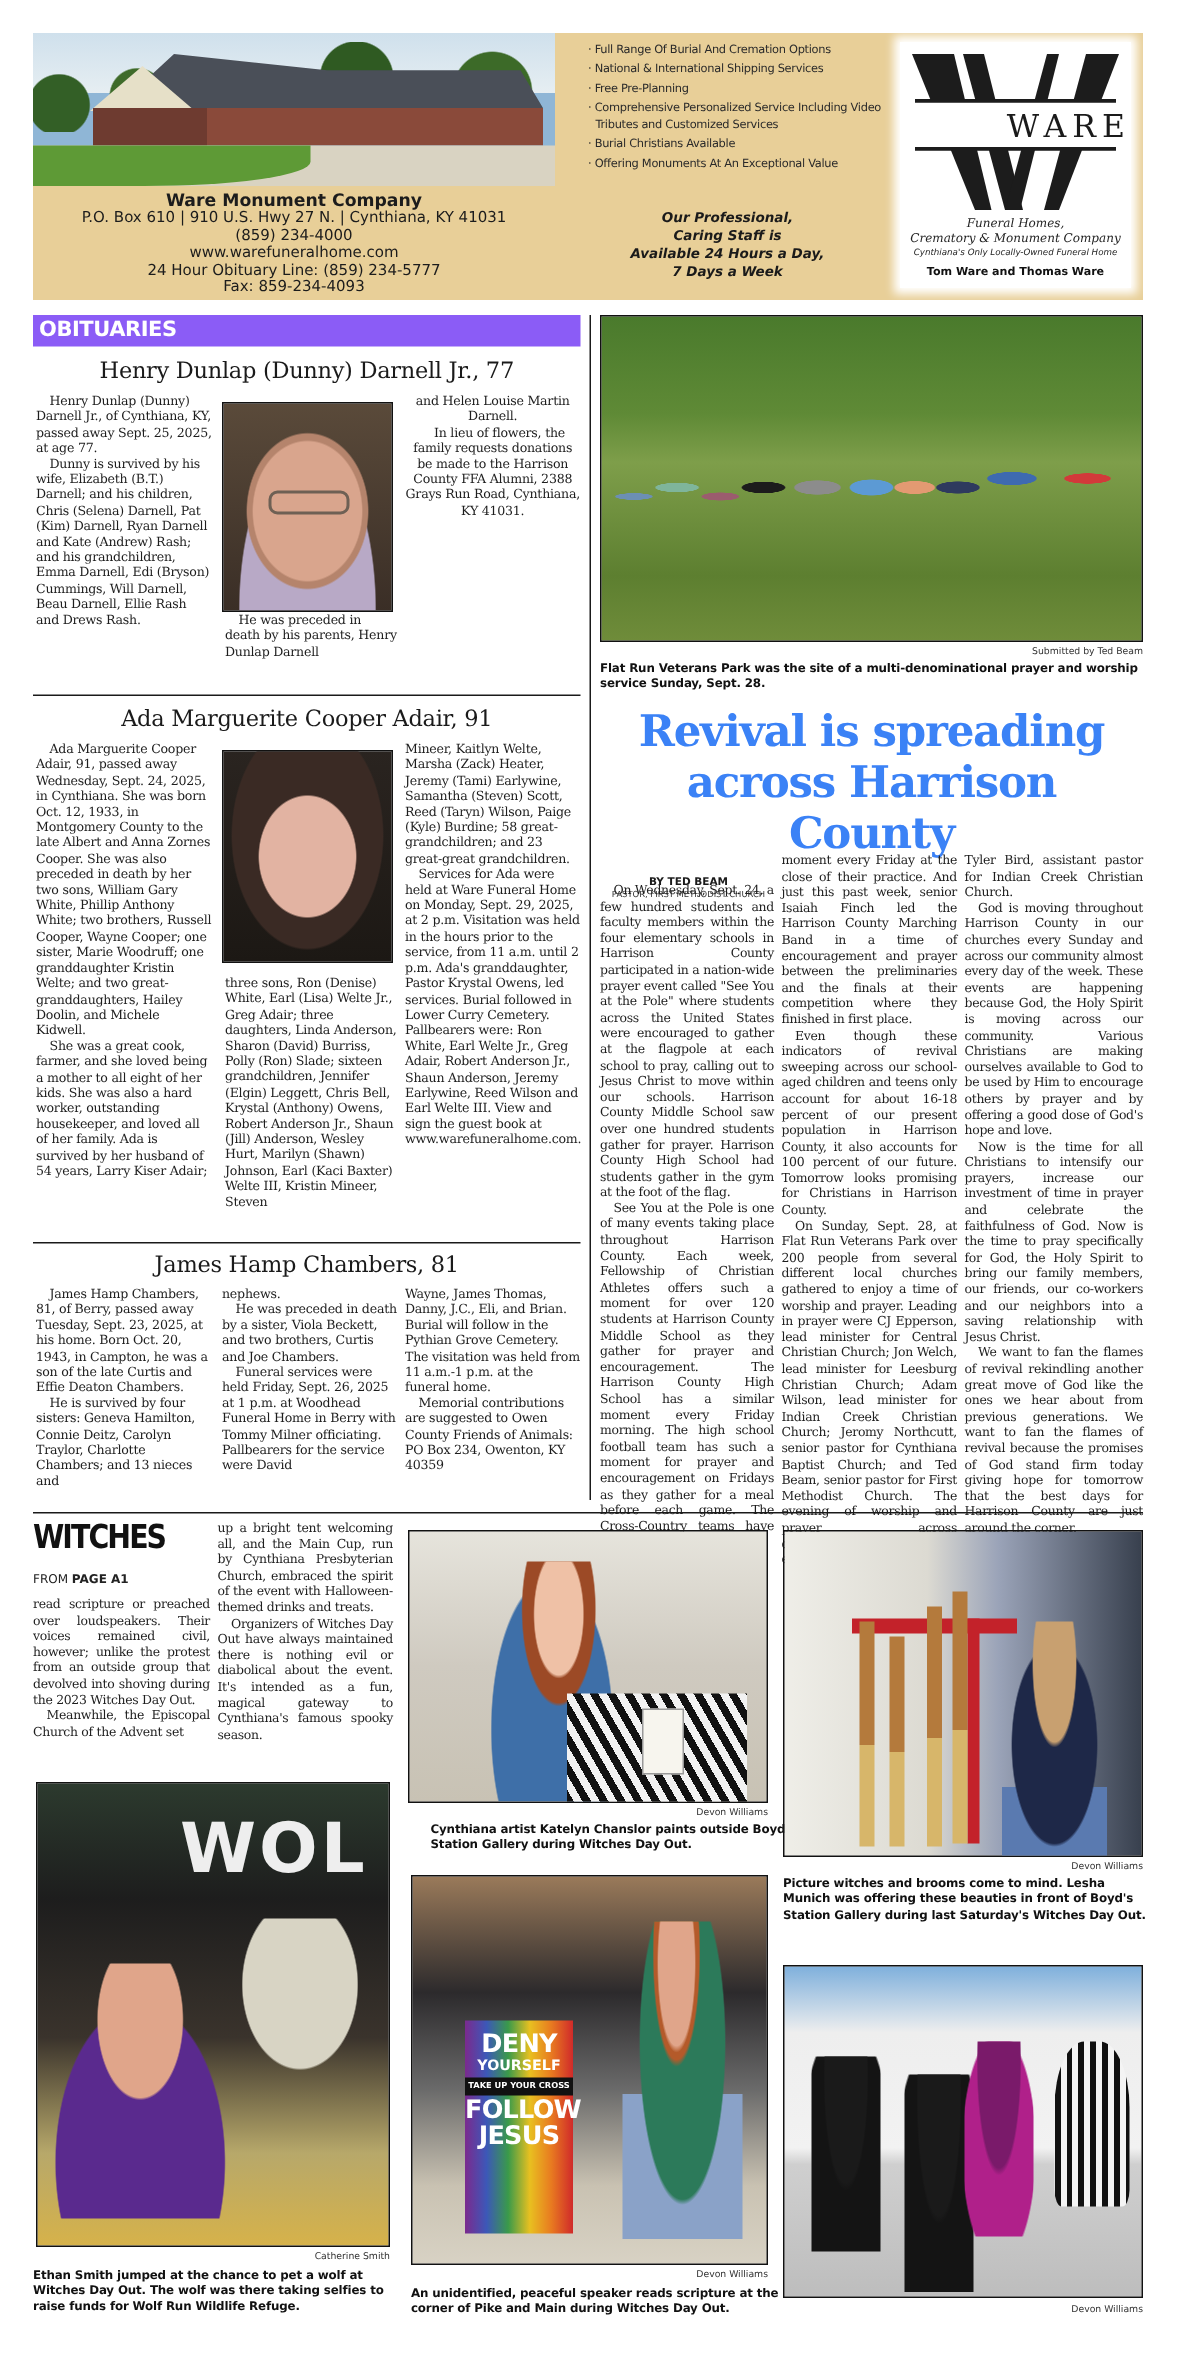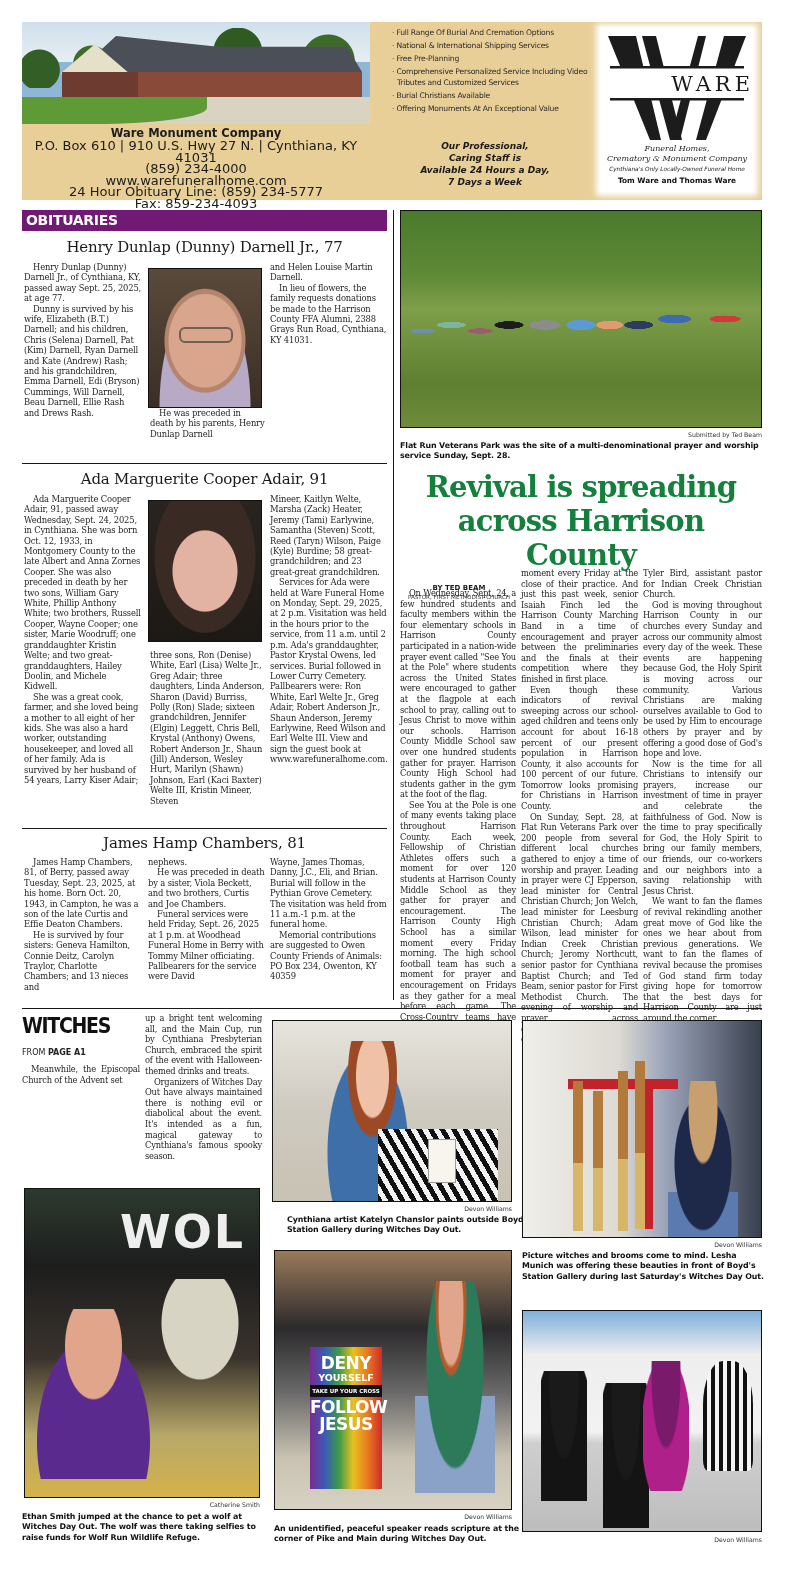--- a/index.html
+++ b/index.html
@@ -14,34 +14,34 @@
   .ad-photo .sky { position:absolute; left:0; top:0; width:100%; height:40px; background: linear-gradient(#cfe0ec,#e6eef2); }
   .ad-photo .trees { position:absolute; left:0; top:6px; width:100%; height:60px; background: radial-gradient(circle at 20% 60%, #3f6b2a 0 18px, transparent 19px), radial-gradient(circle at 62% 40%, #2f5a22 0 24px, transparent 25px), radial-gradient(circle at 88% 55%, #3c6a28 0 26px, transparent 27px), radial-gradient(circle at 5% 70%, #335f26 0 20px, transparent 21px); }
   .ad-photo .roof { position:absolute; left:40px; top:14px; width:300px; height:36px; background:#4a4f58; clip-path: polygon(5% 100%, 18% 0, 52% 30%, 95% 30%, 100% 100%); }
   .ad-photo .gable { position:absolute; left:38px; top:22px; width:70px; height:30px; background:#e6e0c8; clip-path: polygon(0 100%, 50% 0, 100% 100%); }
   .ad-photo .brick { position:absolute; left:40px; top:50px; width:300px; height:25px; background:#8a4a3a; }
   .ad-photo .porch { position:absolute; left:40px; top:50px; width:76px; height:25px; background:#6e3b30; }
   .ad-photo .ground { position:absolute; left:0; top:75px; width:100%; height:27px; background:#d9d3c2; }
   .ad-photo .lawn { position:absolute; left:0; top:75px; width:185px; height:27px; background:#5e9a36; border-radius: 0 0 60% 0; }
   .ad-company { left: 22px; top: 126px; width: 348px; text-align:center; font-family:"DejaVu Sans", sans-serif; color:#1c1c1c; }
   .ad-company .name { font-weight:bold; font-size:11.5px; line-height:14px; }
-  .ad-company .line { font-size:13px; line-height:11.5px; }
+  .ad-company .line { font-size:10px; line-height:11.5px; }
   .ad-services { left: 392px; top: 28px; width: 200px; font-family:"DejaVu Sans", sans-serif; font-size:7.6px; line-height:10.5px; color:#2a2a2a; letter-spacing:-0.2px; }
   .ad-services li { list-style:none; padding-left:5px; text-indent:-5px; margin-bottom:2.5px; }
   .ad-services li::before { content:"· "; }
   .ad-tagline { left: 400px; top: 140px; width: 170px; text-align:center; font-family:"DejaVu Sans", sans-serif; font-weight:bold; font-style:italic; font-size:9px; line-height:12px; color:#1a1a1a; }
   .ad-logo { left: 600px; top: 28px; width: 154px; height: 164px; background:#ffffff; box-shadow: 0 0 6px 4px #fff; }
   .logo-w { position:absolute; left:6px; top:0px; width:142px; height:115px; }
   .logo-ware { position:absolute; left:0; top:44px; width:154px; text-align:right; font-family:"DejaVu Serif", serif; font-size:21px; letter-spacing:4px; color:#1a1a1a; background: transparent; }
   .logo-script { position:absolute; left:0; top:116px; width:154px; text-align:center; font-family:"DejaVu Serif", serif; font-style:italic; font-size:8px; line-height:10px; color:#222; }
   .logo-sub { position:absolute; left:0; top:138px; width:154px; text-align:center; font-family:"DejaVu Sans", sans-serif; font-style:italic; font-size:5.8px; color:#222; }
   .logo-owners { position:absolute; left:0; top:148px; width:154px; text-align:center; font-family:"DejaVu Sans", sans-serif; font-weight:bold; font-size:7.4px; color:#111; }
 
   
-  .obit-bar { left: 22px; top: 210px; width: 365px; height: 21px; background:#701a75; color:#fff; font-family:"DejaVu Sans", sans-serif; font-weight:bold; font-size:14px; line-height:21px; padding-left:4px; letter-spacing:-0.3px; }
+  .obit-bar { left: 22px; top: 210px; width: 365px; height: 21px; background:#8b5cf6; color:#fff; font-family:"DejaVu Sans", sans-serif; font-weight:bold; font-size:14px; line-height:21px; padding-left:4px; letter-spacing:-0.3px; }
   .obit-title { left: 22px; width: 365px; text-align:center; font-family:"DejaVu Serif", serif; font-size:15px; line-height:18px; color:#1a1a1a; letter-spacing:-0.2px; }
   .col { font-family:"DejaVu Serif", serif; font-size:8.4px; line-height:10.4px; color:#1e1e1e; letter-spacing:-0.15px; }
   .col p { text-indent: 9px; }
   .col p.noind { text-indent: 0; }
   .rule { background:#1a1a1a; height:1px; }
   .photo { overflow:hidden; border:1px solid #111; }
 
   .p-henry { left:148px; top:268px; width:114px; height:140px; background: radial-gradient(ellipse at 50% 52%, #d9a58d 0 36px, #b5846c 37px 40px, transparent 41px), radial-gradient(ellipse at 50% 100%, #b8a9c6 0 45px, transparent 46px), linear-gradient(#5a4a3a, #3a2e26); }
   .p-henry .glasses { position:absolute; left:30px; top:58px; width:54px; height:16px; border:2px solid #6e6054; border-radius:6px; }
   .p-ada { left:148px; top:500px; width:114px; height:142px; background: radial-gradient(ellipse at 50% 50%, #e2b3a2 0 32px, transparent 33px), radial-gradient(ellipse at 50% 40%, #3a2a24 0 50px, transparent 51px), linear-gradient(#2a2420,#1c1814); }
@@ -55,21 +55,21 @@
       radial-gradient(ellipse at 30% 45%, #1c1c1c 0 14px, transparent 15px),
       radial-gradient(ellipse at 40% 45%, #8c8c8c 0 15px, transparent 16px),
       radial-gradient(ellipse at 50% 45%, #5c9ad4 0 14px, transparent 15px),
       radial-gradient(ellipse at 58% 45%, #e39a72 0 13px, transparent 14px),
       radial-gradient(ellipse at 66% 45%, #2e3a5e 0 14px, transparent 15px),
       radial-gradient(ellipse at 76% 40%, #3e6ab0 0 16px, transparent 17px),
       radial-gradient(ellipse at 90% 40%, #d23a3a 0 15px, transparent 16px);
   }
   .credit { font-family:"DejaVu Sans", sans-serif; font-size:6.2px; color:#333; text-align:right; }
   .caption { font-family:"DejaVu Sans", sans-serif; font-weight:bold; font-size:7.9px; line-height:10.3px; color:#111; letter-spacing:-0.1px; }
-  .headline { left:400px; top:470px; width:362px; text-align:center; font-family:"DejaVu Serif", serif; font-weight:bold; font-size:29px; line-height:34px; color:#15803d; letter-spacing:-0.8px; }
+  .headline { left:400px; top:470px; width:362px; text-align:center; font-family:"DejaVu Serif", serif; font-weight:bold; font-size:29px; line-height:34px; color:#3b82f6; letter-spacing:-0.8px; }
   .byline { left:400px; top:568px; width:118px; text-align:center; font-family:"DejaVu Sans", sans-serif;margin-top:16px; }
   .byline .by { font-weight:bold; font-size:7px; line-height:9px; }
   .byline .role { font-size:5.6px; line-height:8px; color:#333; }
   .rcol { font-family:"DejaVu Serif", serif; font-size:8.3px; line-height:10.6px; color:#1e1e1e; text-align:justify; letter-spacing:-0.2px; }
   .rcol p { text-indent: 9px; }
   .rcol p.noind { text-indent: 0; }
   .vrule { background:#1a1a1a; width:1px; }
 
   
   .witches-head { left:22px; top:1012px; font-family:"DejaVu Sans", sans-serif; font-weight:bold; font-size:22px; line-height:28px; color:#111; letter-spacing:-1.5px; transform: scaleX(0.86); transform-origin:left; }
@@ -163,21 +163,21 @@
 <div class="abs col" style="left:24px; top:262px; width:118px;">
   <p>Henry Dunlap (Dunny) Darnell Jr., of Cynthiana, KY, passed away Sept. 25, 2025, at age 77.</p>
   <p>Dunny is survived by his wife, Elizabeth (B.T.) Darnell; and his children, Chris (Selena) Darnell, Pat (Kim) Darnell, Ryan Darnell and Kate (Andrew) Rash; and his grandchildren, Emma Darnell, Edi (Bryson) Cummings, Will Darnell, Beau Darnell, Ellie Rash and Drews Rash.</p>
 </div>
 <div class="abs photo p-henry">
     <div class="glasses"></div>
   </div>
 <div class="abs col" style="left:150px; top:408px; width:116px;">
   <p>He was preceded in death by his parents, Henry Dunlap Darnell</p>
 </div>
-<div class="abs col" style="left:270px; top:262px; width:117px;">
+<div class="abs col" style="left:270px; top:262px; width:117px;text-align:center;">
   <p class="noind">and Helen Louise Martin Darnell.</p>
   <p>In lieu of flowers, the family requests donations be made to the Harrison County FFA Alumni, 2388 Grays Run Road, Cynthiana, KY 41031.</p>
 </div>
 <div class="abs rule" style="left:22px; top:463px; width:365px;"></div>
 
 <div class="abs obit-title" style="top:470px;">Ada Marguerite Cooper Adair, 91</div>
 <div class="abs col" style="left:24px; top:494px; width:118px;">
   <p>Ada Marguerite Cooper Adair, 91, passed away Wednesday, Sept. 24, 2025, in Cynthiana. She was born Oct. 12, 1933, in Montgomery County to the late Albert and Anna Zornes Cooper. She was also preceded in death by her two sons, William Gary White, Phillip Anthony White; two brothers, Russell Cooper, Wayne Cooper; one sister, Marie Woodruff; one granddaughter Kristin Welte; and two great-granddaughters, Hailey Doolin, and Michele Kidwell.</p>
   <p>She was a great cook, farmer, and she loved being a mother to all eight of her kids. She was also a hard worker, outstanding housekeeper, and loved all of her family. Ada is survived by her husband of 54 years, Larry Kiser Adair;</p>
 </div>
@@ -235,20 +235,21 @@
   <p class="noind">Tyler Bird, assistant pastor for Indian Creek Christian Church.</p>
   <p>God is moving throughout Harrison County in our churches every Sunday and across our community almost every day of the week. These events are happening because God, the Holy Spirit is moving across our community. Various Christians are making ourselves available to God to be used by Him to encourage others by prayer and by offering a good dose of God's hope and love.</p>
   <p>Now is the time for all Christians to intensify our prayers, increase our investment of time in prayer and celebrate the faithfulness of God. Now is the time to pray specifically for God, the Holy Spirit to bring our family members, our friends, our co-workers and our neighbors into a saving relationship with Jesus Christ.</p>
   <p>We want to fan the flames of revival rekindling another great move of God like the ones we hear about from previous generations. We want to fan the flames of revival because the promises of God stand firm today giving hope for tomorrow that the best days for Harrison County are just around the corner.</p>
 </div>
 
 <div class="abs rule" style="left:22px; top:1008px; width:740px;"></div>
 <div class="abs witches-head">WITCHES</div>
 <div class="abs from-page"><span>FROM </span><b>PAGE A1</b></div>
 <div class="abs wcol" style="left:22px; top:1064px; width:118px;">
+  <p class="noind">read scripture or preached over loudspeakers. Their voices remained civil, however; unlike the protest from an outside group that devolved into shoving during the 2023 Witches Day Out.</p>
   <p>Meanwhile, the Episcopal Church of the Advent set</p>
 </div>
 <div class="abs wcol" style="left:145px; top:1013px; width:117px;">
   <p class="noind">up a bright tent welcoming all, and the Main Cup, run by Cynthiana Presbyterian Church, embraced the spirit of the event with Halloween-themed drinks and treats.</p>
   <p>Organizers of Witches Day Out have always maintained there is nothing evil or diabolical about the event. It's intended as a fun, magical gateway to Cynthiana's famous spooky season.</p>
 </div>
 
 <div class="abs photo p-artist">
     <div class="woman"></div>
     <div class="easel"></div>

